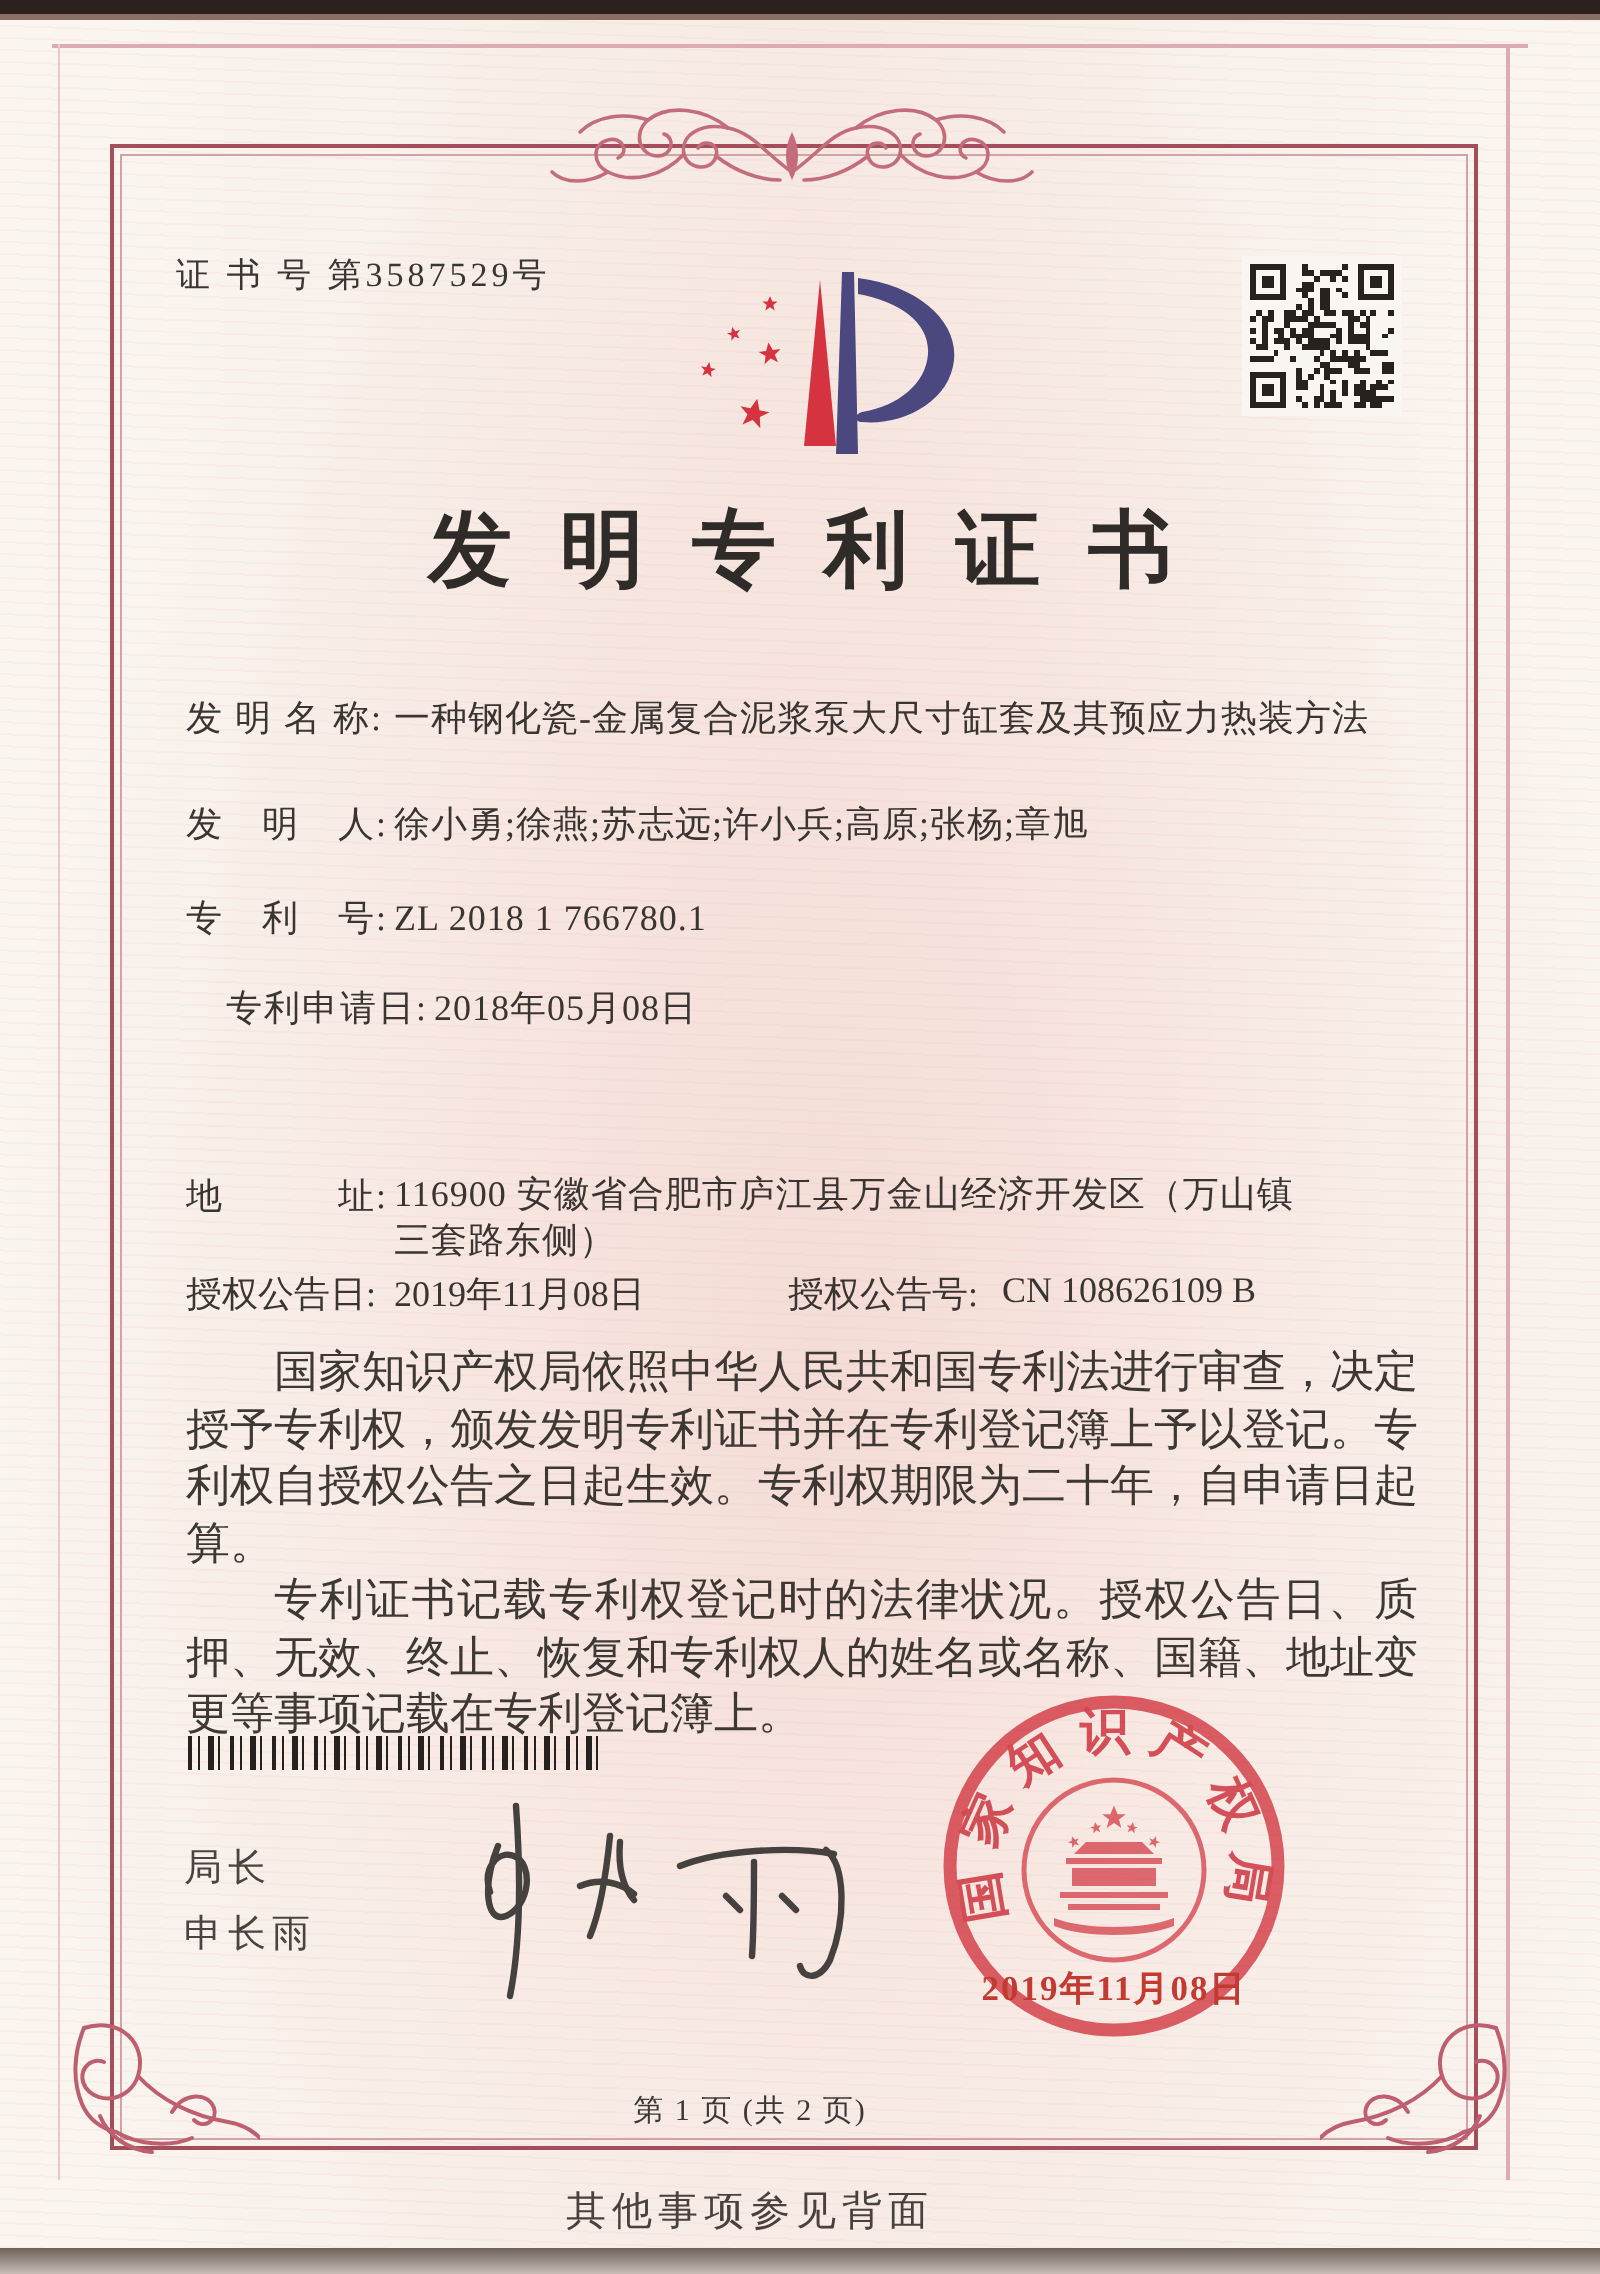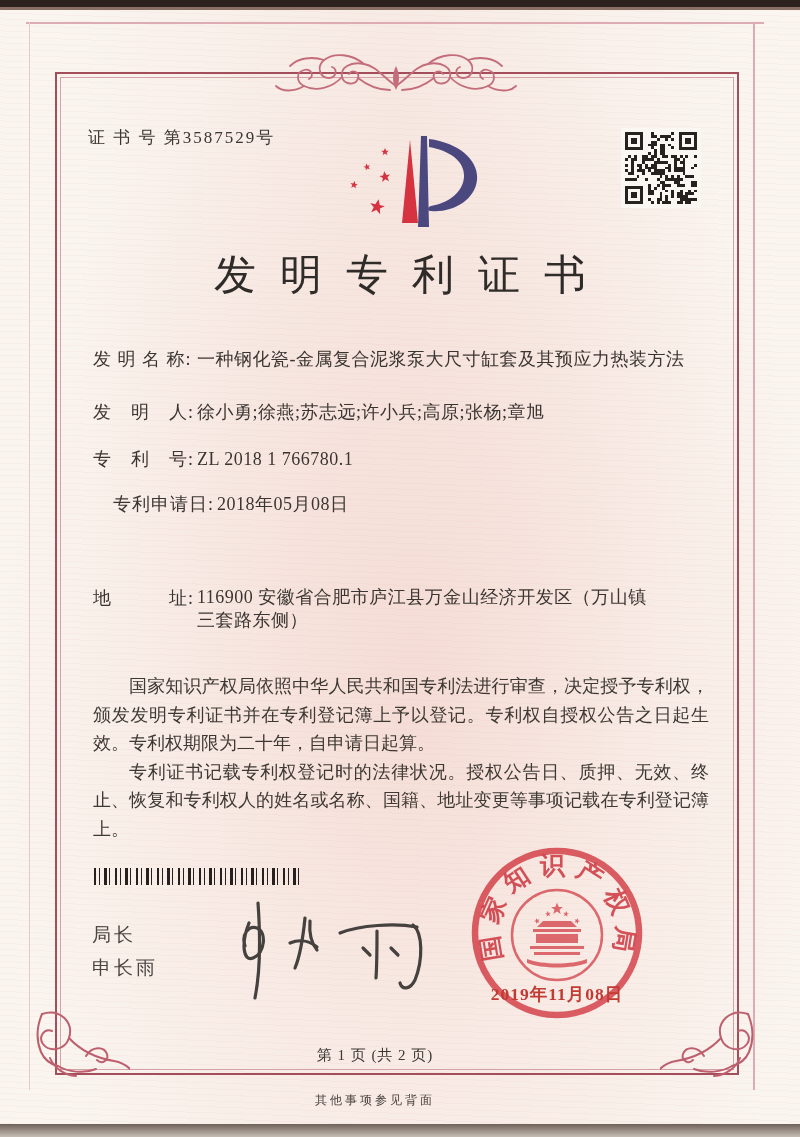--- a/index.html
+++ b/index.html
@@ -33,49 +33,49 @@
   .cert-no{position:absolute;left:88px;top:116px;font-size:17px;letter-spacing:2px;color:#3a3631;}
   .logo{position:absolute;left:332px;top:112px;width:146px;height:106px;}
   .qr{position:absolute;left:621px;top:118px;width:80px;height:80px;background:#faf6f1;}
   .qr-cells{position:absolute;inset:4px;display:grid;
             grid-template-rows:repeat(25,1fr);grid-template-columns:repeat(25,1fr);}
   .qr-cells div{background:#27221f;}
   .qr-finder{position:absolute;width:18px;height:18px;border:3px solid #27221f;box-sizing:border-box;}
   .qr-finder::after{content:"";position:absolute;inset:3px;background:#27221f;}
   .qr-f1{left:4px;top:4px;} .qr-f2{right:4px;top:4px;} .qr-f3{left:4px;bottom:4px;}
   .title{position:absolute;left:0;top:237px;width:800px;text-align:center;
-         font-size:42px;font-weight:400;color:#2f2b28;letter-spacing:24px;text-indent:24px;}
+         font-size:42px;font-weight:700;color:#2f2b28;letter-spacing:24px;text-indent:24px;}
   
   .row{position:absolute;left:93px;font-size:18px;color:#3b3531;white-space:nowrap;}
   .row .lab{display:inline-block;width:104px;letter-spacing:1px;}
   .row .val{display:inline-block;letter-spacing:0.5px;}
   .row .val.wrap{white-space:normal;width:452px;vertical-align:top;line-height:23px;}
   .r0{top:337px;} .r1{top:390px;} .r2{top:437px;} .r3{top:482px;margin-left:20px;} .r4{top:529px;} .r5{top:576px;}
   .grant-row{position:absolute;left:93px;top:625px;width:640px;font-size:18px;color:#3b3531;white-space:nowrap;}
   .grant-row .g-lab2{position:absolute;left:301px;}
   .grant-row .g-val2{position:absolute;left:408px;}
   
-  .paras{position:absolute;left:93px;top:662px;width:616px;font-size:18px;line-height:28.5px;
+  .paras{position:absolute;left:93px;top:662px;width:616px;font-size:22px;line-height:28.5px;
          color:#3e3833;text-align:justify;}
   .paras p{margin:0;text-indent:2em;}
   
   .barcode{position:absolute;left:94px;top:858px;width:208px;height:17px;
     background:
      repeating-linear-gradient(90deg,#26211e 0 2px,rgba(0,0,0,0) 2px 5px,#26211e 5px 6px,
        rgba(0,0,0,0) 6px 10px,#26211e 10px 13px,rgba(0,0,0,0) 13px 15px,#26211e 15px 16px,rgba(0,0,0,0) 16px 21px);}
   .director{position:absolute;left:92px;top:908px;font-family:"Liberation Sans","DejaVu Sans",sans-serif;
             font-size:19px;color:#4a4440;letter-spacing:3px;line-height:33px;}
   .signature{position:absolute;left:205px;top:878px;width:240px;height:120px;}
   .seal{position:absolute;left:457px;top:823px;width:200px;height:205px;mix-blend-mode:multiply;}
   .seal-date{position:absolute;left:462px;top:972px;width:190px;text-align:center;
              font-size:17.5px;font-weight:bold;color:#c23b33;letter-spacing:1px;}
   .page-info{position:absolute;left:0;top:1036px;width:750px;text-align:center;
              font-size:15px;color:#3c3833;letter-spacing:1px;}
   .back-note{position:absolute;left:0;top:1082px;width:750px;text-align:center;
-             font-size:12px;color:#49423c;letter-spacing:3px;}
+             font-size:20px;color:#49423c;letter-spacing:3px;}
 </style>
 </head>
 <body>
 
 <div class="screen">
   <div class="photo-top-edge"></div>
   <div class="photo-top-edge2"></div>
 
   <div class="paper">
     <div class="hair-top"></div>
@@ -352,20 +352,25 @@
     <div class="row r2">
       <span class="lab">专　利　号:</span><span class="val">ZL 2018 1 766780.1</span>
     </div>
     <div class="row r3">
       <span class="lab">专利申请日:</span><span class="val">2018年05月08日</span>
     </div>
     <div class="row r5">
       <span class="lab">地　　　址:</span><span class="val wrap">116900 安徽省合肥市庐江县万金山经济开发区（万山镇三套路东侧）</span>
     </div>
 
+    <div class="grant-row">
+      <span class="lab" style="display:inline-block;width:104px;">授权公告日:</span><span>2019年11月08日</span>
+      <span class="g-lab2">授权公告号:</span>
+      <span class="g-val2">CN 108626109 B</span>
+    </div>
 
     <div class="paras">
       <p>国家知识产权局依照中华人民共和国专利法进行审查，决定授予专利权，颁发发明专利证书并在专利登记簿上予以登记。专利权自授权公告之日起生效。专利权期限为二十年，自申请日起算。</p>
       <p>专利证书记载专利权登记时的法律状况。授权公告日、质押、无效、终止、恢复和专利权人的姓名或名称、国籍、地址变更等事项记载在专利登记簿上。</p>
     </div>
 
     <div class="barcode"></div>
 
     <div class="director">
       <div>局长</div>

